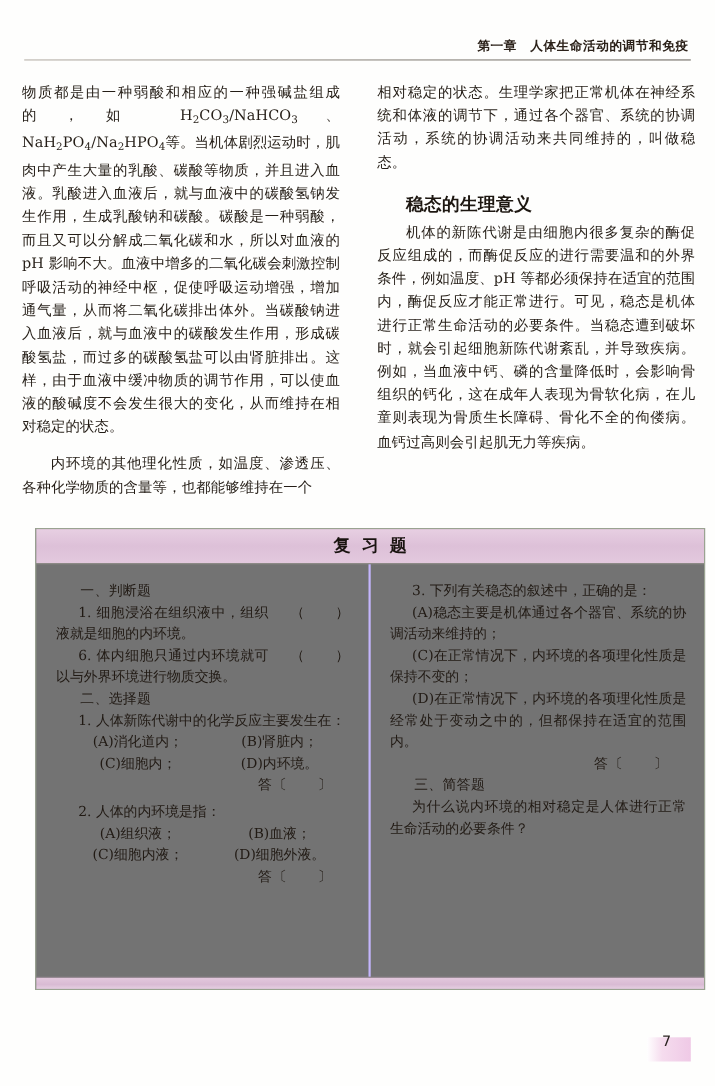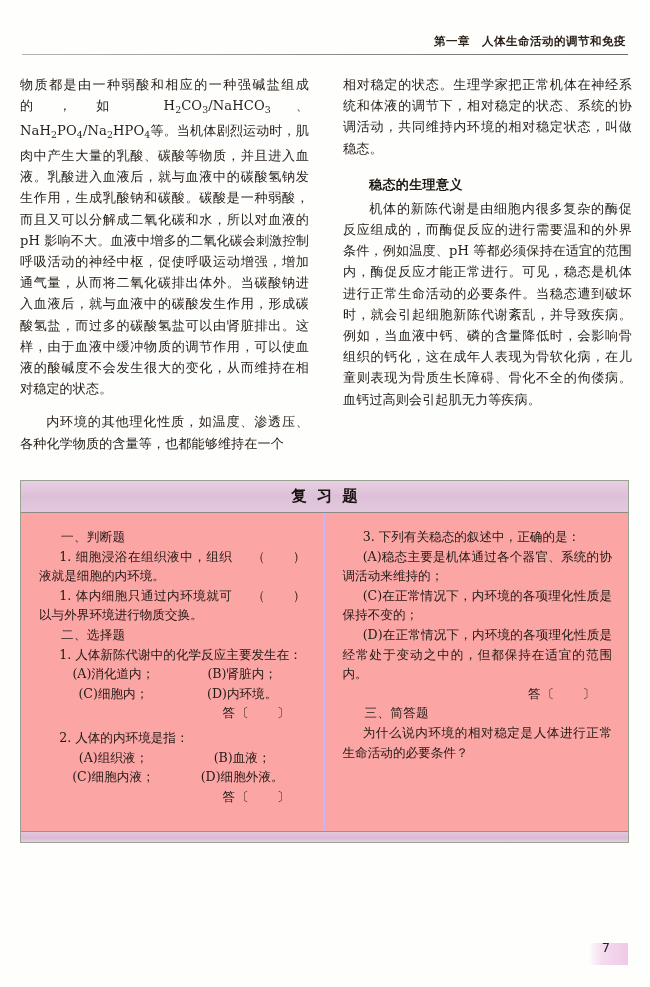--- a/index.html
+++ b/index.html
@@ -76,37 +76,37 @@
   }
   .para + .para {
     margin-top: 12px;
   }
   .sub {
     font-size: 0.72em;
     vertical-align: -0.28em;
   }
   .sect-head {
     font-family: "DejaVu Sans", "Liberation Sans", sans-serif;
-    font-size: 13px;
+    font-size: 16px;
     font-weight: bold;
     color: #1d1711;
     margin: 17px 0 4px 26px;
     letter-spacing: 0.4px;
   }
 
   
   .exercise-box {
     position: absolute;
-    left: 20px;
+    left: 32px;
     top: 480px;
     width: 609px;
-    height: 363px;
+    height: 420px;
     box-sizing: border-box;
     border: 1px solid #9aa391;
-    background: #fca5a5;
+    background: #737373;
   }
   .exercise-band {
     height: 31px;
     background: linear-gradient(to bottom, #e7cfe2 0%, #ddc0d8 50%, #e3c9de 100%);
     border-bottom: 1px solid #8d8a86;
     display: flex;
     align-items: center;
     justify-content: center;
   }
   .exercise-title {
@@ -218,39 +218,39 @@
   </div>
 
   <div class="columns">
 
     <div class="col">
       <p class="para"><span>物质都是由一种弱酸和相应的一种强碱盐组成的，如 H</span><span class="sub">2</span><span>CO</span><span class="sub">3</span><span>/NaHCO</span><span class="sub">3</span><span>、NaH</span><span class="sub">2</span><span>PO</span><span class="sub">4</span><span>/Na</span><span class="sub">2</span><span>HPO</span><span class="sub">4</span><span>等。当机体剧烈运动时，肌肉中产生大量的乳酸、碳酸等物质，并且进入血液。乳酸进入血液后，就与血液中的碳酸氢钠发生作用，生成乳酸钠和碳酸。碳酸是一种弱酸，而且又可以分解成二氧化碳和水，所以对血液的 pH 影响不大。血液中增多的二氧化碳会刺激控制呼吸活动的神经中枢，促使呼吸运动增强，增加通气量，从而将二氧化碳排出体外。当碳酸钠进入血液后，就与血液中的碳酸发生作用，形成碳酸氢盐，而过多的碳酸氢盐可以由肾脏排出。这样，由于血液中缓冲物质的调节作用，可以使血液的酸碱度不会发生很大的变化，从而维持在相对稳定的状态。</span></p>
       <p class="para indent">内环境的其他理化性质，如温度、渗透压、各种化学物质的含量等，也都能够维持在一个</p>
     </div>
 
     <div class="col">
-      <p class="para">相对稳定的状态。生理学家把正常机体在神经系统和体液的调节下，相对稳定的状态、系统的协调活动，共同维持内环境的相对稳定状态，叫做稳态。</p>
+      <p class="para">相对稳定的状态。生理学家把正常机体在神经系统和体液的调节下，通过各个器官、系统的协调活动，系统的协调活动来共同维持的，叫做稳态。</p>
       <h3 class="sect-head">稳态的生理意义</h3>
       <p class="para indent">机体的新陈代谢是由细胞内很多复杂的酶促反应组成的，而酶促反应的进行需要温和的外界条件，例如温度、pH 等都必须保持在适宜的范围内，酶促反应才能正常进行。可见，稳态是机体进行正常生命活动的必要条件。当稳态遭到破坏时，就会引起细胞新陈代谢紊乱，并导致疾病。例如，当血液中钙、磷的含量降低时，会影响骨组织的钙化，这在成年人表现为骨软化病，在儿童则表现为骨质生长障碍、骨化不全的佝偻病。血钙过高则会引起肌无力等疾病。</p>
     </div>
 
   </div>
 
   <div class="exercise-box">
 
     <div class="exercise-band">
       <span class="exercise-title">复习题</span>
     </div>
 
     <div class="exercise-body">
 
       <div class="ex-col left">
         <p class="q-head">一、判断题</p>
         <p class="q-text"><span class="blank">（　　）</span><span>1. 细胞浸浴在组织液中，组织液就是细胞的内环境。</span></p>
-        <p class="q-text"><span class="blank">（　　）</span><span>1. 体内细胞只通过内环境就可以与外界环境进行物质交换。</span></p>
+        <p class="q-text"><span class="blank">（　　）</span><span>6. 体内细胞只通过内环境就可以与外界环境进行物质交换。</span></p>
 
         <p class="q-head">二、选择题</p>
         <p class="opt-line">1. 人体新陈代谢中的化学反应主要发生在：</p>
         <div class="opt-row">
           <span class="opt">(A)消化道内；</span>
           <span class="opt">(B)肾脏内；</span>
         </div>
         <div class="opt-row">
           <span class="opt">(C)细胞内；</span>
           <span class="opt">(D)内环境。</span>

